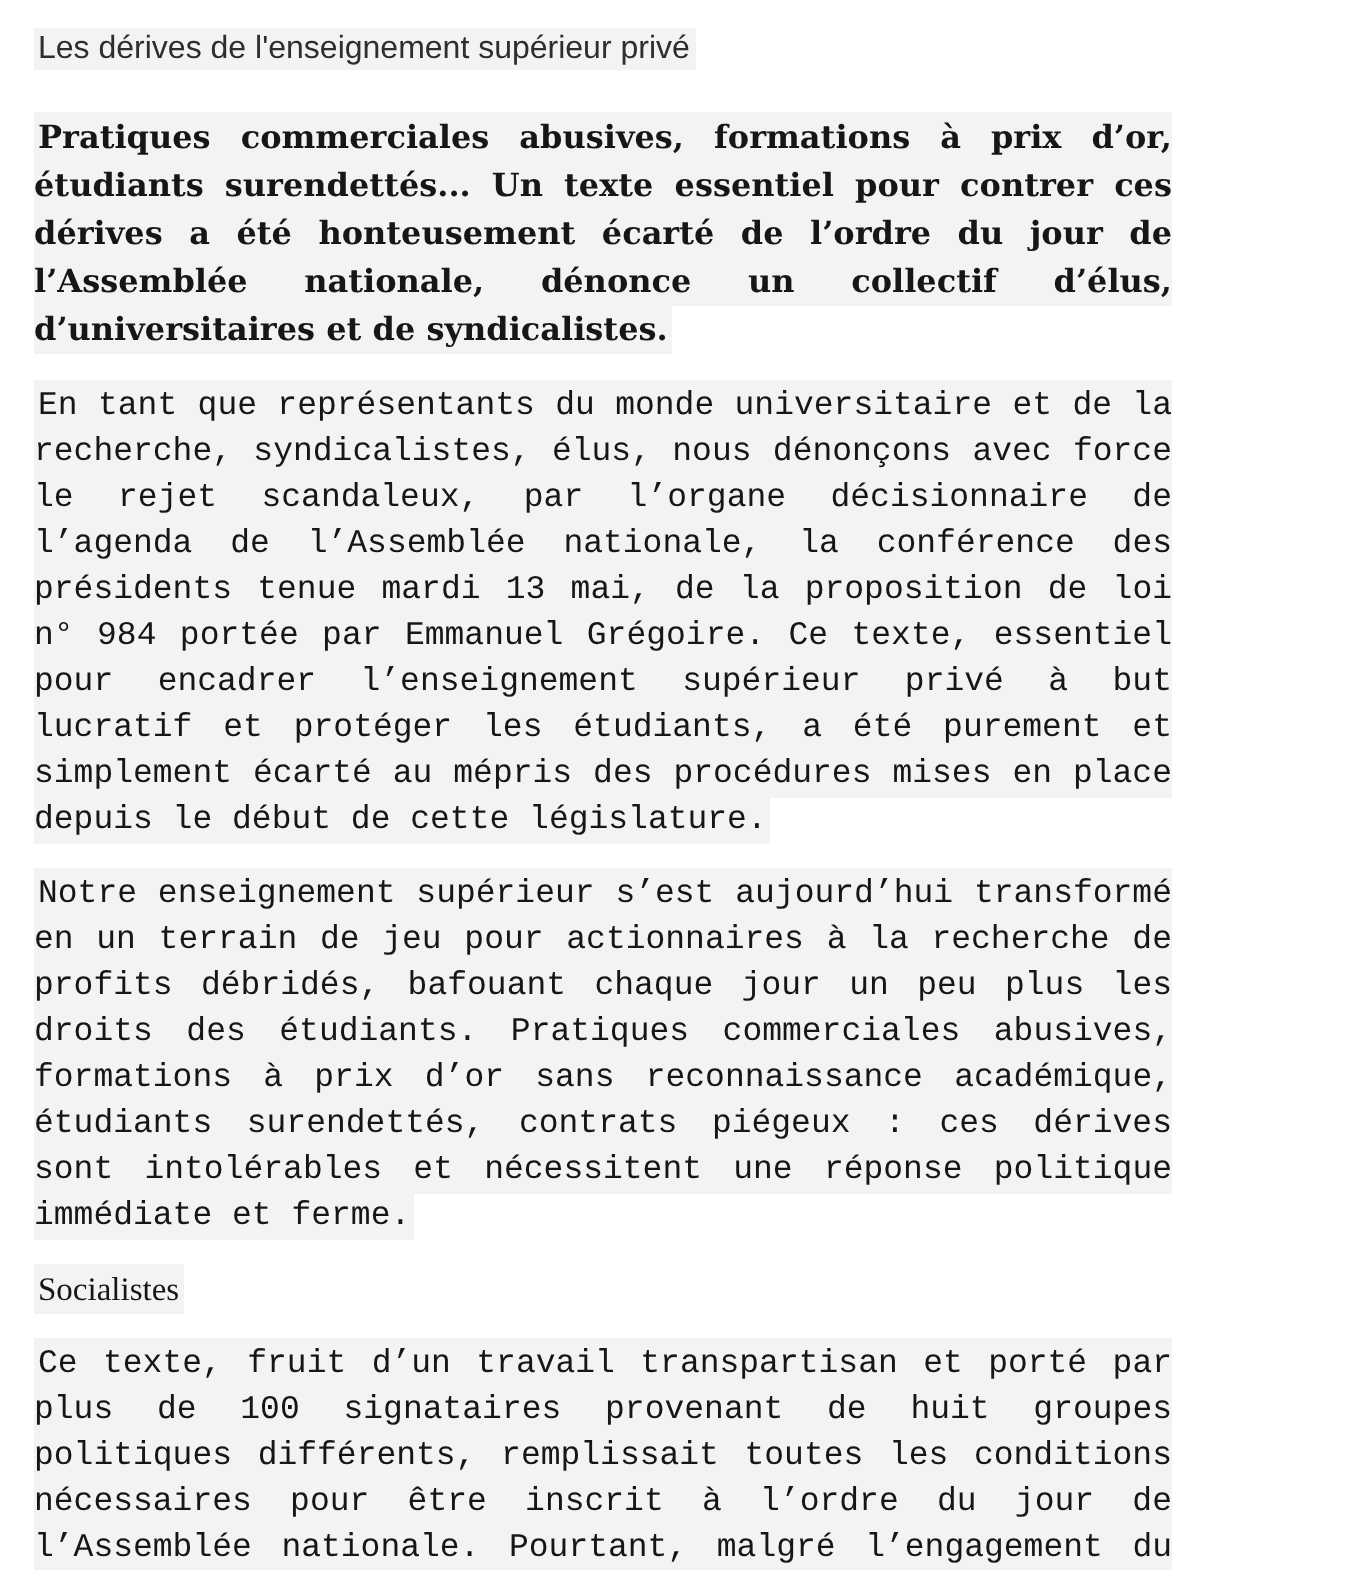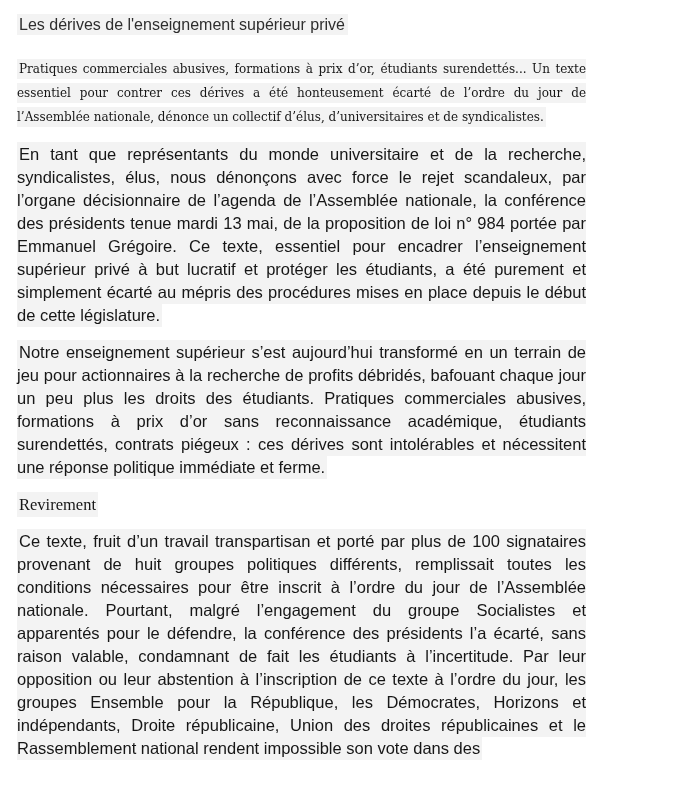--- a/index.html
+++ b/index.html
@@ -26,29 +26,29 @@
   .title {
     font-family: "Liberation Sans", sans-serif;
     font-size: 16px;
     font-weight: 400;
     color: var(--title-text);
     line-height: 19px;
     margin: 0 0 23px 0;
   }
   .standfirst {
     font-family: "DejaVu Serif", serif;
-    font-size: 12px;
-    font-weight: 400;
+    font-size: 16px;
+    font-weight: 700;
     color: var(--text);
     line-height: 24px;
     text-align: justify;
     margin: 0 0 14px 0;
   }
   .body-para {
-    font-family: Liberation Sans, sans-serif;
+    font-family: Liberation Mono, monospace;
     font-size: 16.5px;
     font-weight: 400;
     color: var(--text);
     line-height: 23px;
     text-align: justify;
     margin: 0 0 14px 0;
   }
   .subheading {
     font-family: "Liberation Serif", serif;
     font-size: 16.5px;
@@ -74,18 +74,18 @@
 
     <h1 class="title"><span class="hl hl-title">Les dérives de l'enseignement supérieur privé</span></h1>
 
     <p class="standfirst"><span class="hl">Pratiques commerciales abusives, formations à prix d’or, étudiants surendettés... Un texte essentiel pour contrer ces dérives a été honteusement écarté de l’ordre du jour de l’Assemblée nationale, dénonce un collectif d’élus, d’universitaires et de syndicalistes.</span></p>
 
     <p class="body-para"><span class="hl">En tant que représentants du monde universitaire et de la recherche, syndicalistes, élus, nous dénonçons avec force le rejet scandaleux, par l’organe décisionnaire de l’agenda de l’Assemblée nationale, la conférence des présidents tenue mardi 13 mai, de la proposition de loi n° 984 portée par Emmanuel Grégoire. Ce texte, essentiel pour encadrer l’enseignement supérieur privé à but lucratif et protéger les étudiants, a été purement et simplement écarté au mépris des procédures mises en place depuis le début de cette législature.</span></p>
 
 
     <p class="body-para"><span class="hl">Notre enseignement supérieur s’est aujourd’hui transformé en un terrain de jeu pour actionnaires à la recherche de profits débridés, bafouant chaque jour un peu plus les droits des étudiants. Pratiques commerciales abusives, formations à prix d’or sans reconnaissance académique, étudiants surendettés, contrats piégeux : ces dérives sont intolérables et nécessitent une réponse politique immédiate et ferme.</span></p>
 
-    <h2 class="subheading"><span class="hl">Revirement</span></h2>
+    <h2 class="subheading"><span class="hl">Socialistes</span></h2>
 
     <p class="body-para"><span class="hl">Ce texte, fruit d’un travail transpartisan et porté par plus de 100 signataires provenant de huit groupes politiques différents, remplissait toutes les conditions nécessaires pour être inscrit à l’ordre du jour de l’Assemblée nationale. Pourtant, malgré l’engagement du groupe Socialistes et apparentés pour le défendre, la conférence des présidents l’a écarté, sans raison valable, condamnant de fait les étudiants à l’incertitude. Par leur opposition ou leur abstention à l’inscription de ce texte à l’ordre du jour, les groupes Ensemble pour la République, les Démocrates, Horizons et indépendants, Droite républicaine, Union des droites républicaines et le Rassemblement national rendent impossible son vote dans des</span></p>
 
   </main>
 </div>
 
 </body></html>

